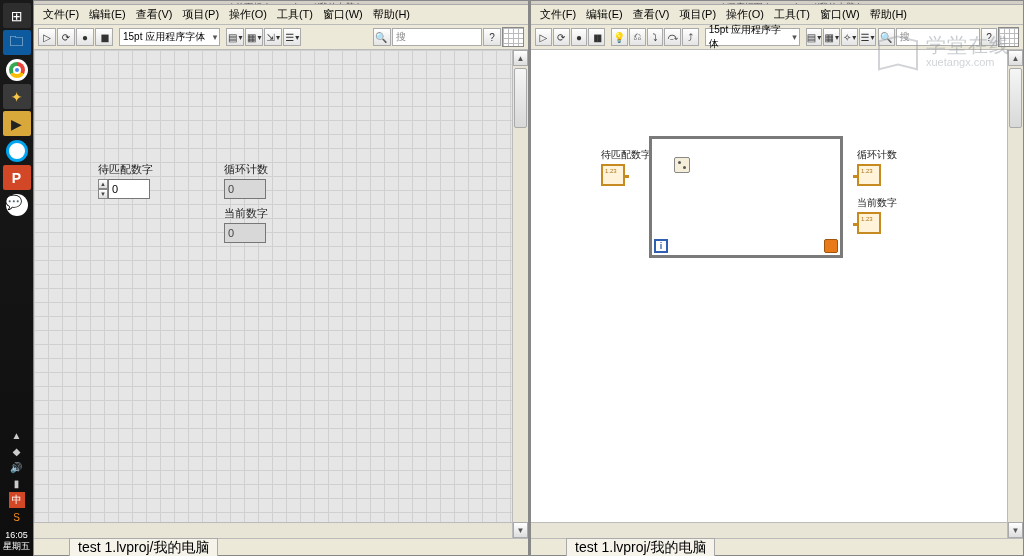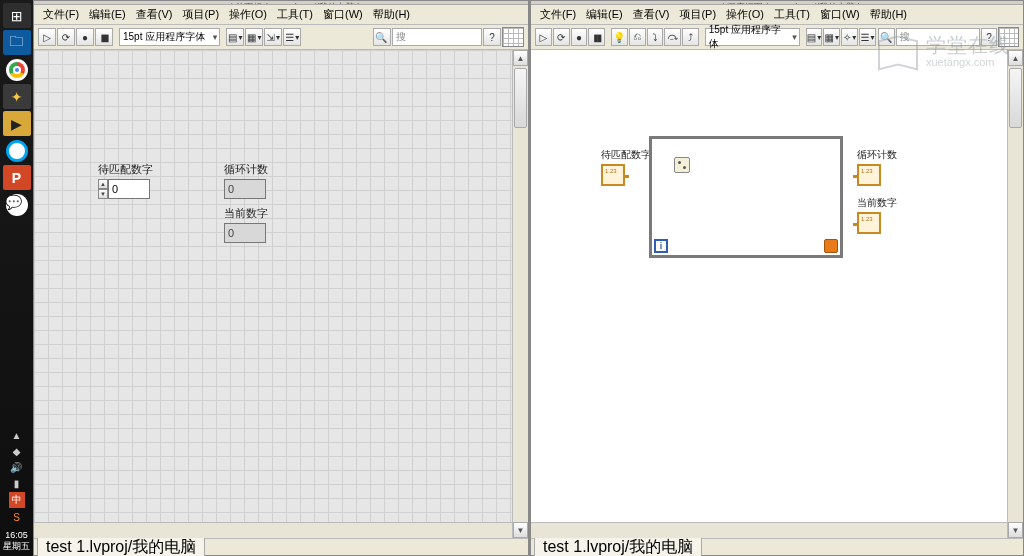--- a/index.html
+++ b/index.html
@@ -40,21 +40,21 @@
 .font-sel { height:18px; border:1px solid #aaa; background:#fff; font-size:10px; padding:0 14px 0 3px; display:flex; align-items:center; position:relative; cursor:pointer;}
 .font-sel::after{content:"▾"; position:absolute; right:2px; font-size:9px; color:#555;}
 .tool-sep{ width:4px;}
 .searchbox{ height:18px; border:1px solid #aaa; background:#fff; width:90px; font-size:10px; padding:0 3px; display:flex; align-items:center; color:#888;}
 .gridbtn{ width:22px; height:20px; border:1px solid #888; background:#fff; background-image:linear-gradient(#bbb 1px,transparent 1px),linear-gradient(90deg,#bbb 1px,transparent 1px); background-size:5px 5px; cursor:pointer;}
 
 .canvas { position:relative; flex:1; overflow:hidden;}
 .canvas.grid { background:#e6e6e6; background-image:linear-gradient(#d0d0d0 1px,transparent 1px),linear-gradient(90deg,#d0d0d0 1px,transparent 1px); background-size:14px 14px;}
 .canvas.white { background:#fff; }
 
-.status { height:17px; background:#ece9d8; border-top:1px solid #bbb; font-size:16px; display:flex; align-items:center; }
+.status { height:17px; background:#ece9d8; border-top:1px solid #bbb; font-size:14px; display:flex; align-items:center;padding-left:32px; }
 .status-tab{ border:1px solid #aaa; border-bottom:none; padding:0 8px; background:#f5f3ea; margin-left:3px;}
 .scroll-v{ position:absolute; right:0; top:0; bottom:0; width:16px; background:#e8e5d7; border-left:1px solid #bbb; display:flex; flex-direction:column;}
 .scroll-v .arr{height:16px;background:linear-gradient(#fff,#ddd);border:1px solid #aaa;display:flex;align-items:center;justify-content:center;font-size:8px;color:#555;}
 .scroll-v .track{flex:1; position:relative;}
 .scroll-v .thumb{position:absolute; left:1px; right:1px; top:2px; height:60px; background:linear-gradient(#f5f5f5,#d8d8d8); border:1px solid #aaa; border-radius:2px;}
 .scroll-h{ position:absolute; left:0; right:16px; bottom:0; height:16px; background:#e8e5d7; border-top:1px solid #bbb;}
 
 
 .ctl { position:absolute; font-size:11px; }
 .ctl .lbl { color:#222; margin-bottom:2px; white-space:nowrap;}

